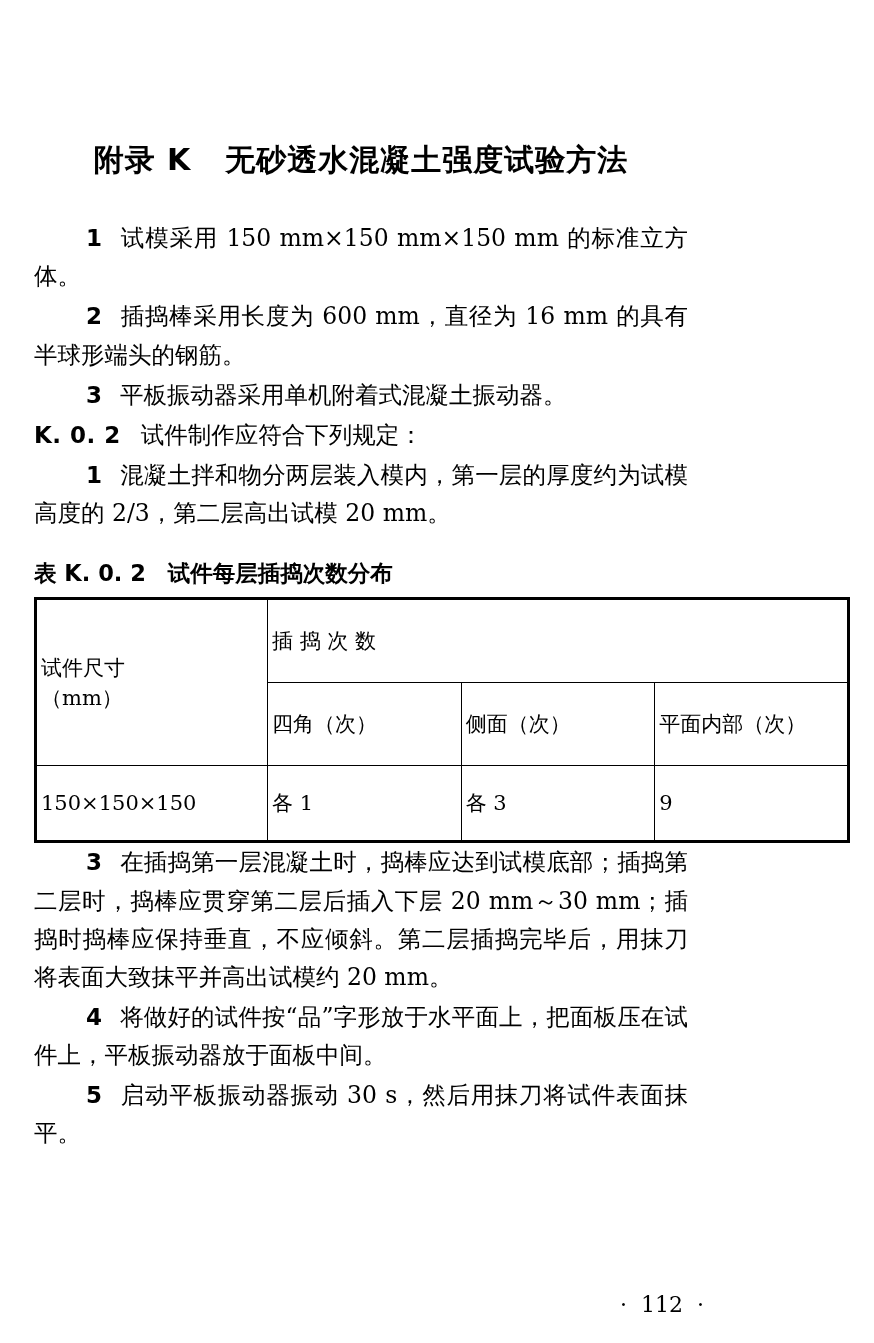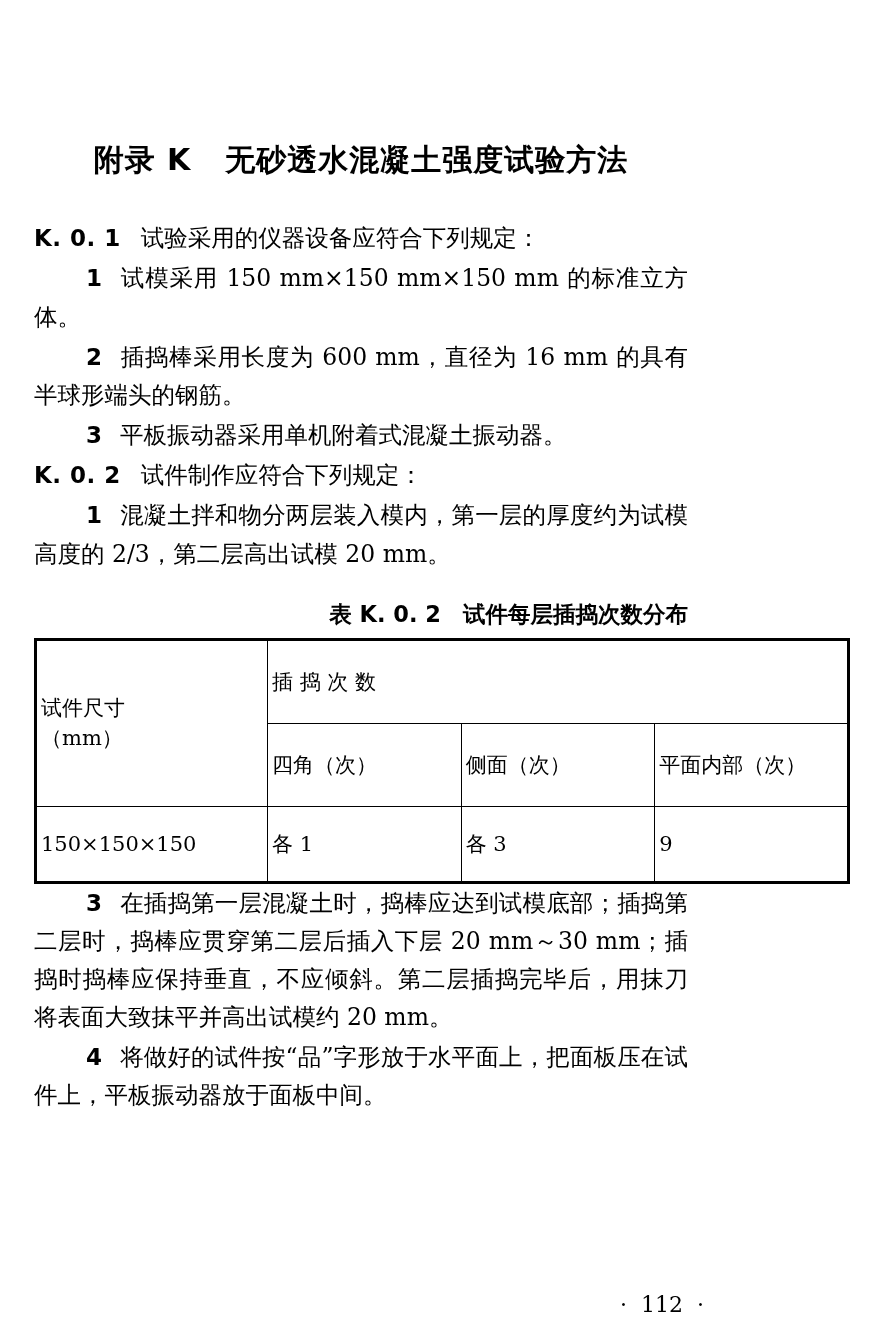--- a/index.html
+++ b/index.html
@@ -57,21 +57,21 @@
   .item-num {
     display: inline-block;
     font-weight: bold;
     font-family: "DejaVu Sans", "Liberation Sans", sans-serif;
     font-size: 23px;
     margin-left: 52px;
     margin-right: 18px;
   }
   .table-caption {
     margin: 26px 0 8px 0;
-    text-align: right;
+    text-align: left;
     font-size: 22.5px;
     font-weight: bold;
     font-family: "DejaVu Sans", "Liberation Sans", sans-serif;
   }
   .table-caption .gap {
     display: inline-block;
     width: 22px;
   }
   table.data-table {
     border-collapse: collapse;
@@ -121,23 +121,20 @@
 <body>
 
 <div class="page">
 
   <h1 class="doc-title">
     <span>附录 K</span><span class="gap"></span><span>无砂透水混凝土强度试验方法</span>
   </h1>
 
   <div class="body-block">
 
-    <p class="para">
-      <span class="clause-label">K. 0. 1</span><span class="clause-gap"></span><span>试验采用的仪器设备应符合下列规定：</span>
-    </p>
 
     <p class="para">
       <span class="item-num">1</span><span>试模采用 150 mm×150 mm×150 mm 的标准立方体。</span>
     </p>
 
     <p class="para">
       <span class="item-num">2</span><span>插捣棒采用长度为 600 mm，直径为 16 mm 的具有半球形端头的钢筋。</span>
     </p>
 
     <p class="para">
@@ -182,20 +179,23 @@
     </table>
 
     <p class="para after-table">
       <span class="item-num">3</span><span>在插捣第一层混凝土时，捣棒应达到试模底部；插捣第二层时，捣棒应贯穿第二层后插入下层 20 mm～30 mm；插捣时捣棒应保持垂直，不应倾斜。第二层插捣完毕后，用抹刀将表面大致抹平并高出试模约 20 mm。</span>
     </p>
 
     <p class="para">
       <span class="item-num">4</span><span>将做好的试件按“品”字形放于水平面上，把面板压在试件上，平板振动器放于面板中间。</span>
     </p>
 
+    <p class="para">
+      <span class="item-num">5</span><span>启动平板振动器振动 30 s，然后用抹刀将试件表面抹平。</span>
+    </p>
 
   </div>
 
   <div class="page-number">
     <span class="dot">·</span><span>112</span><span class="dot">·</span>
   </div>
 
 </div>
 
 </body></html>

